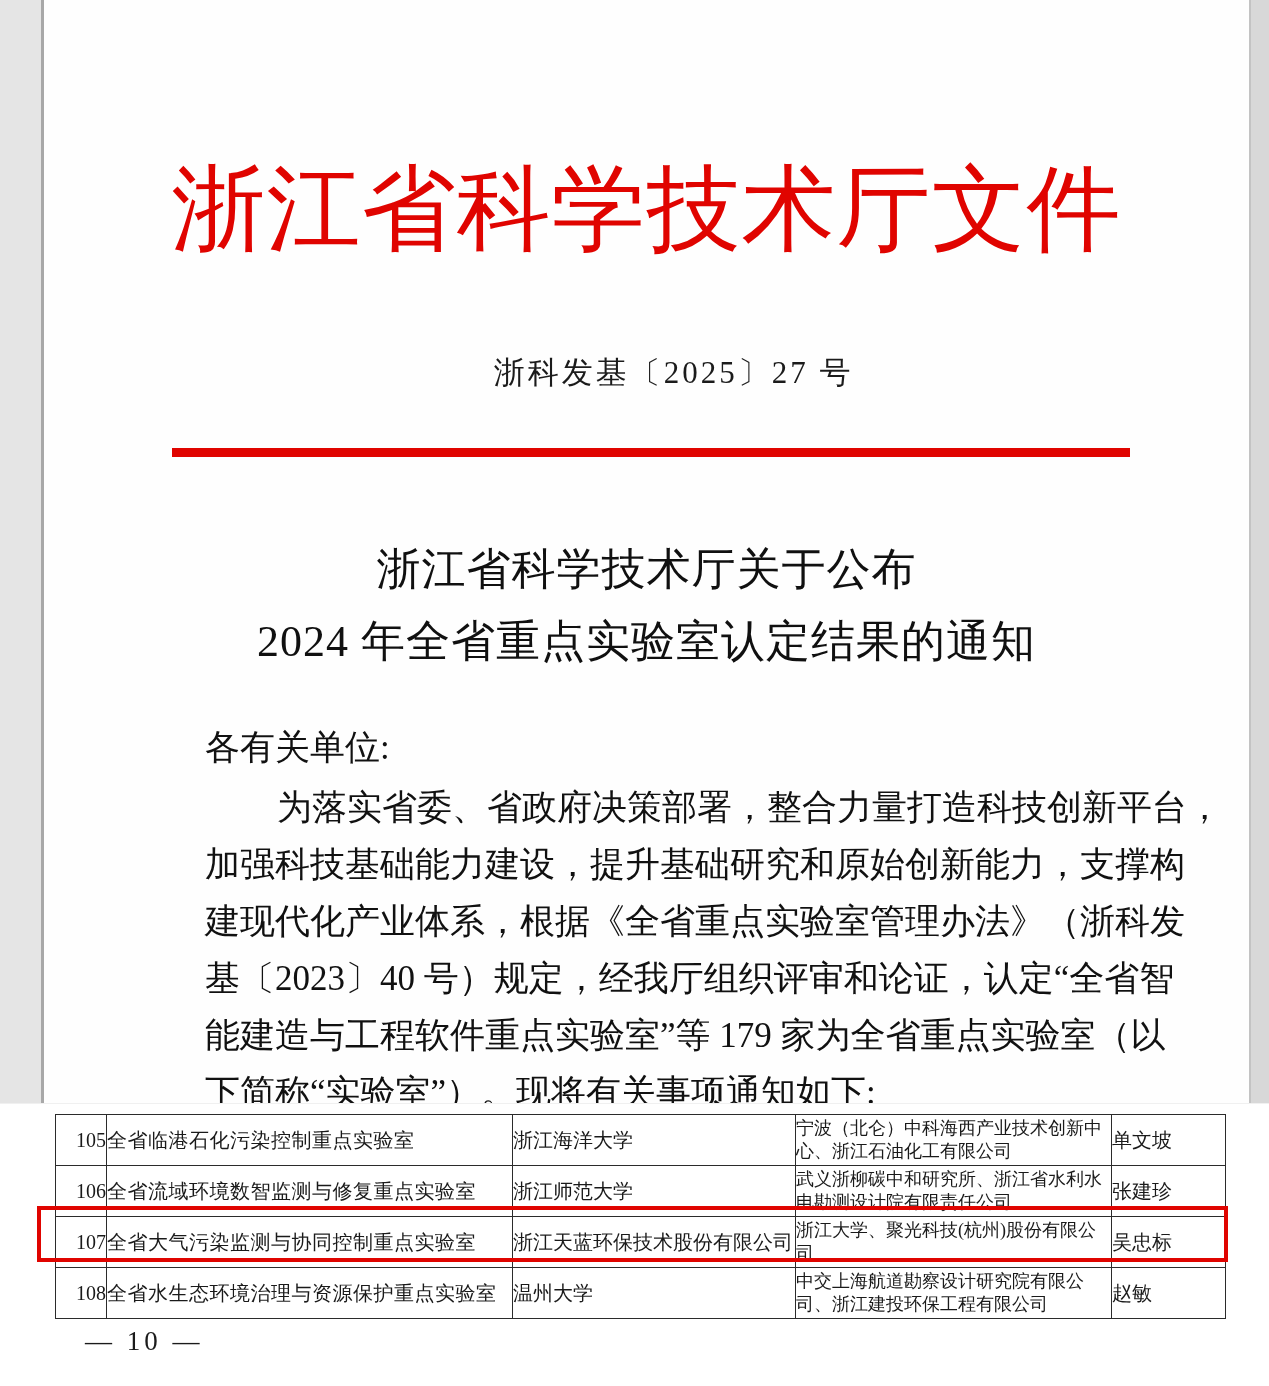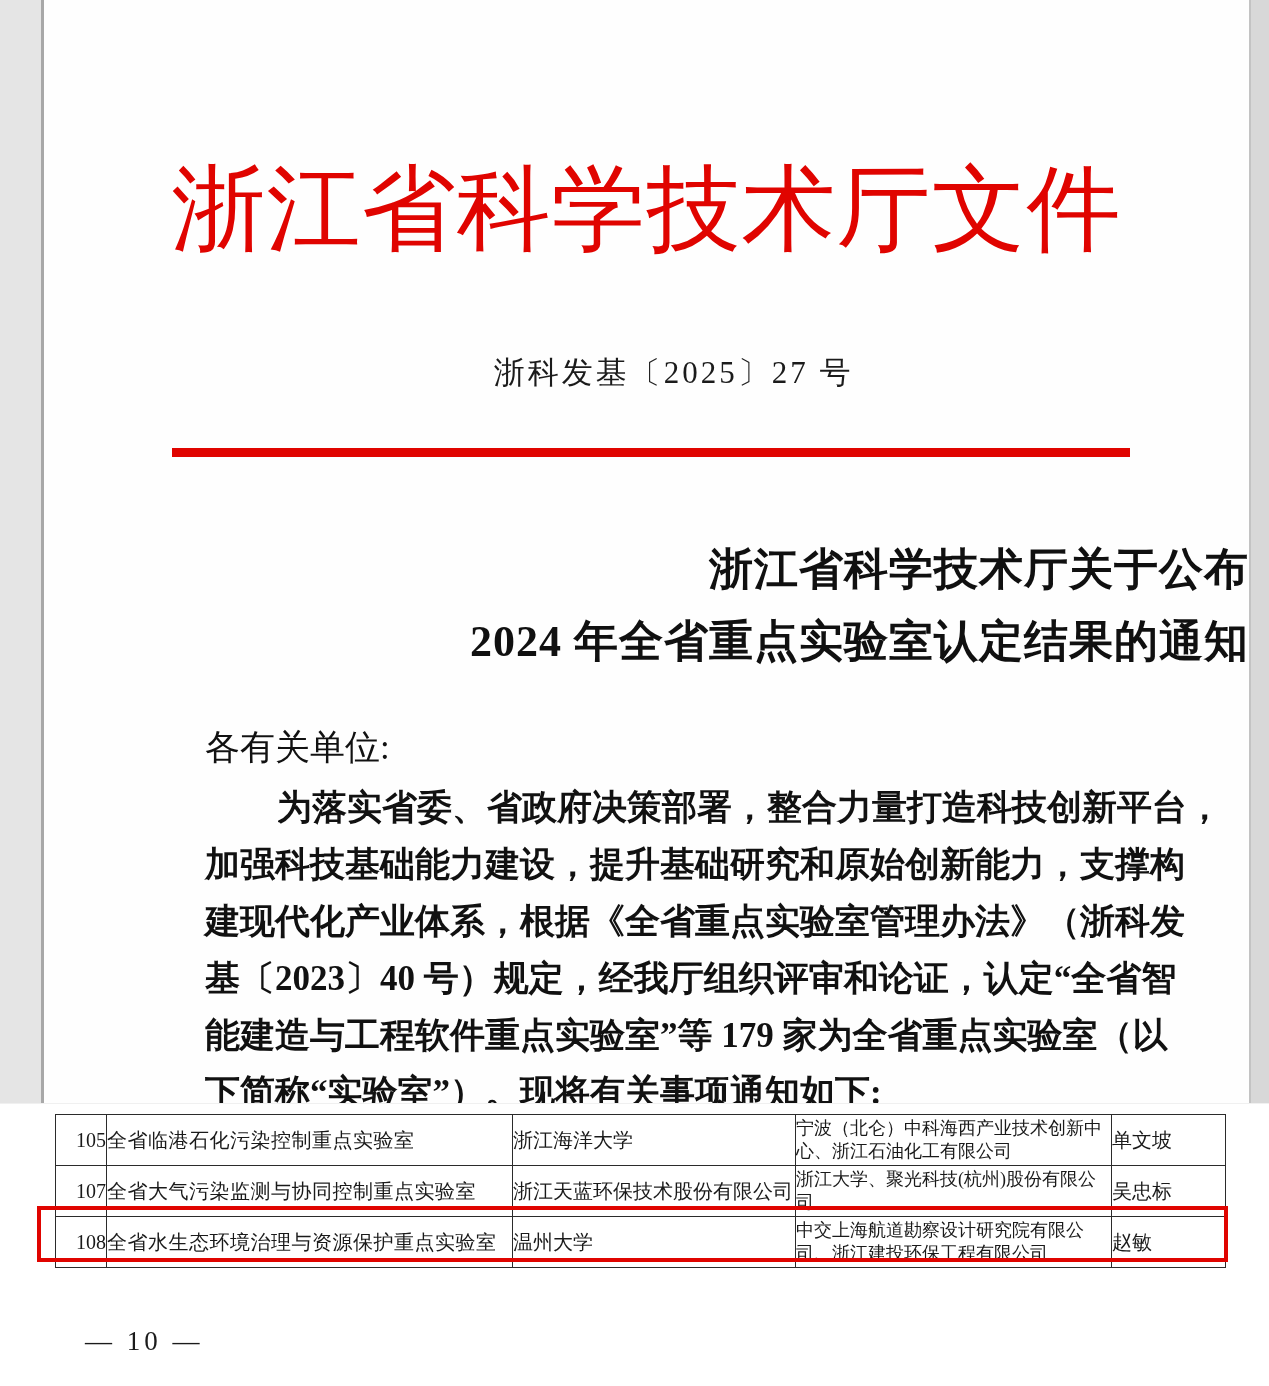--- a/index.html
+++ b/index.html
@@ -31,35 +31,34 @@
     letter-spacing:1px;white-space:nowrap;
   }
   .doc-number{
     left:0;top:352px;width:100%;text-align:center;
     font-size:31px;letter-spacing:3px;color:#1b1b1b;padding-left:27px;
   }
   .red-rule{
     left:128px;top:448px;width:958px;height:9px;background:#e00400;
   }
   .notice-title{
-    left:0;top:534px;width:100%;text-align:right;
-    font-size:44px;font-weight:bold;color:#101010;line-height:72px;
+    left:0;top:534px;width:100%;text-align:center;
+    font-size:44px;font-weight:normal;color:#101010;line-height:72px;
     letter-spacing:1px;
   }
   .salutation{
     left:161px;top:724px;font-size:35px;color:#111;
   }
   .body-block{
     left:161px;top:779px;width:892px;
     font-size:35px;color:#111;
   }
   .body-line{
     height:57px;line-height:57px;white-space:nowrap;
     text-align:justify;
-    font-weight:bold;
   }
   .body-line.fill{text-align-last:justify;}
   .body-line.first{text-indent:72px;}
 
   
   .table-section{
     left:0;top:1103px;width:1269px;height:283px;background:#ffffff;
     border-top:1px solid #f0f0f0;
   }
   table.results{
@@ -123,20 +122,27 @@
   <table class="results">
     <tbody>
         <tr>
       <td class="c-no">105</td>
       <td class="c-lab">全省临港石化污染控制重点实验室</td>
       <td class="c-univ">浙江海洋大学</td>
       <td class="c-partners">宁波（北仑）中科海西产业技术创新中心、浙江石油化工有限公司</td>
       <td class="c-director">单文坡</td>
     </tr>
     <tr>
+      <td class="c-no">106</td>
+      <td class="c-lab">全省流域环境数智监测与修复重点实验室</td>
+      <td class="c-univ">浙江师范大学</td>
+      <td class="c-partners">武义浙柳碳中和研究所、浙江省水利水电勘测设计院有限责任公司</td>
+      <td class="c-director">张建珍</td>
+    </tr>
+    <tr>
       <td class="c-no">107</td>
       <td class="c-lab">全省大气污染监测与协同控制重点实验室</td>
       <td class="c-univ">浙江天蓝环保技术股份有限公司</td>
       <td class="c-partners">浙江大学、聚光科技(杭州)股份有限公司</td>
       <td class="c-director">吴忠标</td>
     </tr>
     <tr>
       <td class="c-no">108</td>
       <td class="c-lab">全省水生态环境治理与资源保护重点实验室</td>
       <td class="c-univ">温州大学</td>

